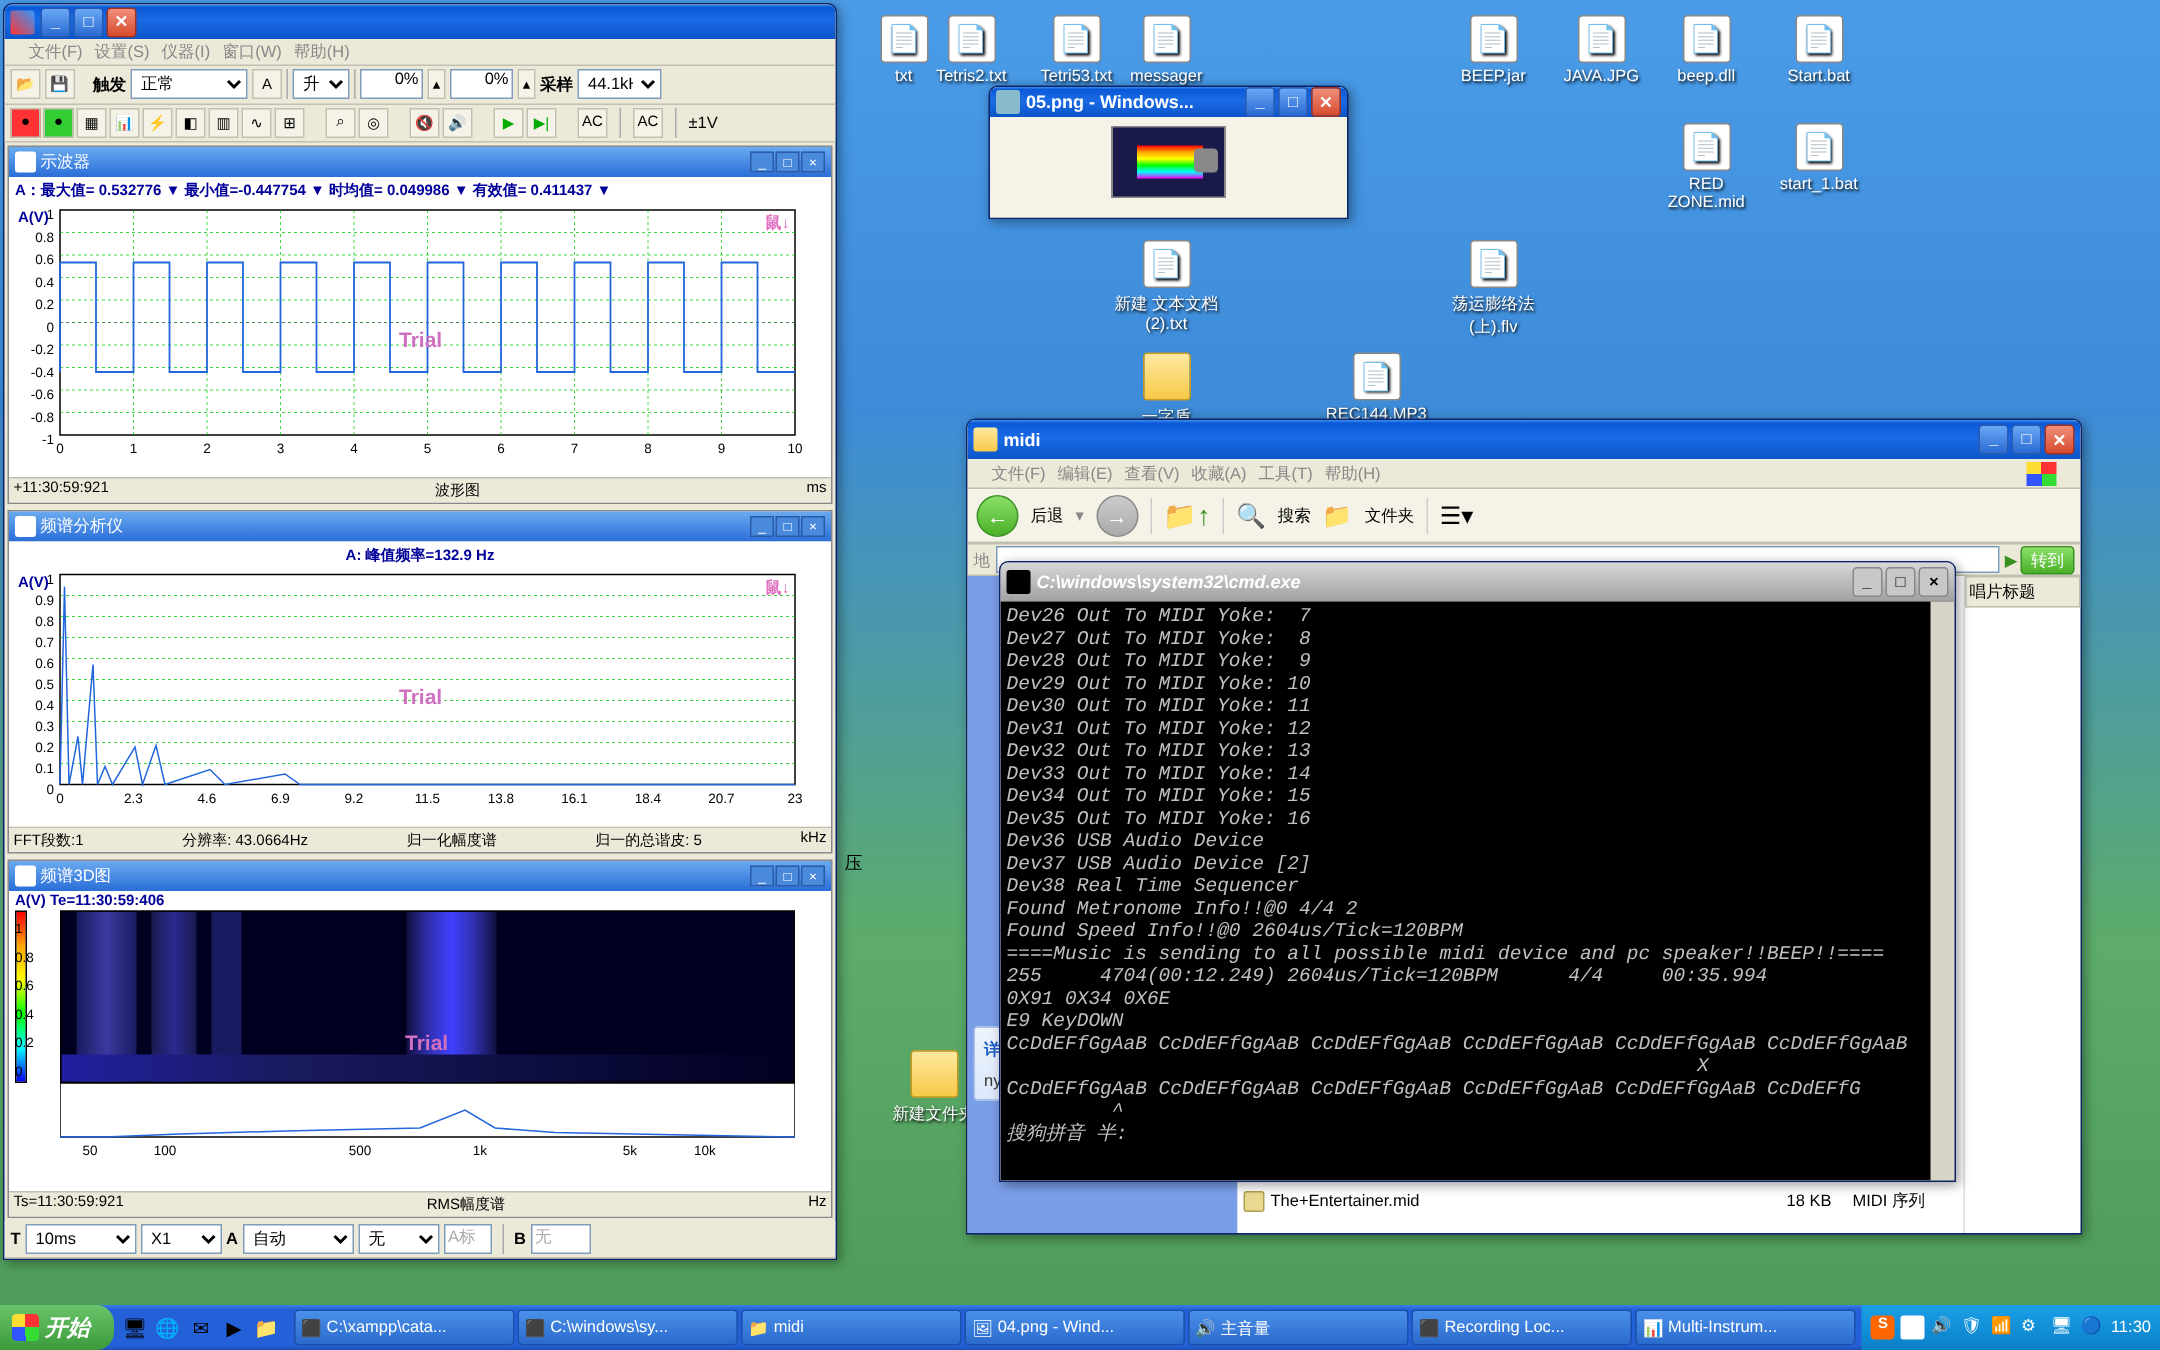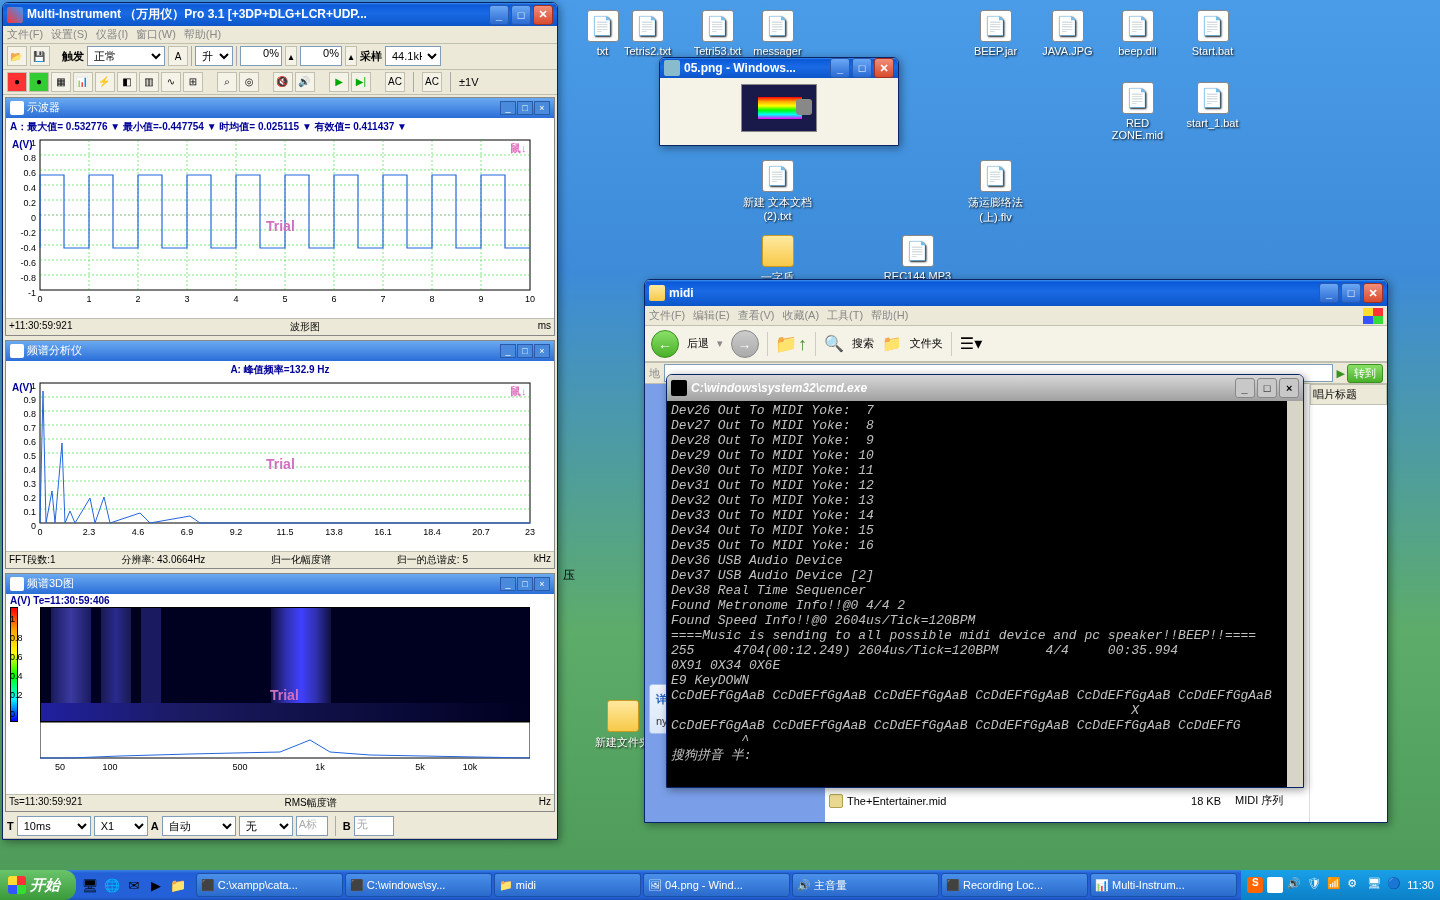--- a/index.html
+++ b/index.html
@@ -12,21 +12,21 @@
 
 
 .window { position:absolute; background:#ece9d8; border:1px solid #0a246a; border-radius:6px 6px 0 0; box-shadow:2px 2px 8px rgba(0,0,0,0.4); display:flex; flex-direction:column; overflow:hidden; }
 .titlebar { height:26px; background:linear-gradient(to bottom,#3c91ec 0%,#0b59d8 8%,#1a6ae5 45%,#0b55c8 100%); display:flex; align-items:center; padding:0 4px; color:#fff; font-weight:bold; font-size:12px; }
 .titlebar .icon { width:16px; height:16px; margin-right:4px; background:#fff; border-radius:2px; }
 .titlebar .title { flex:1; overflow:hidden; white-space:nowrap; text-overflow:ellipsis; }
 .win-btns { display:flex; gap:2px; }
 .win-btns div { width:20px; height:20px; border-radius:3px; display:flex; align-items:center; justify-content:center; font-size:11px; font-weight:bold; color:#fff; }
 .win-min,.win-max { background:linear-gradient(#6aa8f5,#2a6ad2); border:1px solid #2a5ab0; }
 .win-close { background:linear-gradient(#f08f7a,#d84b2e); border:1px solid #a03020; }
-.menubar { height:20px; background:#ece9d8; display:flex; align-items:center; padding:0 4px; gap:8px; border-bottom:1px solid #c0c0b0; font-size:11px; color:#888; }
+.menubar { height:20px; background:#ece9d8; display:flex; align-items:center; padding:0 16px; gap:8px; border-bottom:1px solid #c0c0b0; font-size:11px; color:#888; }
 .menubar span { cursor:default; }
 
 
 .toolbar { height:28px; background:#ece9d8; border-bottom:1px solid #c0c0b0; display:flex; align-items:center; padding:0 4px; gap:3px; }
 .tbtn { width:20px; height:20px; border:1px solid #c0c0b0; background:#f5f3e8; display:flex; align-items:center; justify-content:center; font-size:10px; }
 .tsel { height:20px; border:1px solid #7f9db9; background:#fff; font-size:11px; padding:0 2px; }
 
 
 .child-titlebar { height:20px; background:linear-gradient(to bottom,#6aaaf0,#2a6ed8); color:#fff; font-size:11px; display:flex; align-items:center; padding:0 4px; }
 .child-titlebar .ico { width:14px; height:14px; background:#fff; margin-right:3px; border-radius:2px; }
@@ -137,21 +137,20 @@
     </div>
     <div class="desktop-icon" style="left: 585px; top: 700px;">
       <div class="ico folder"></div>
       <div>新建文件夹</div>
     </div>
   </div>
 
 <div class="window" style="left:2px; top:2px; width:556px; height:838px;">
   <div class="titlebar">
     <div class="icon" style="background:linear-gradient(45deg,#f33,#39f);"></div>
-    <div class="title">Multi-Instrument （万用仪）Pro 3.1       [+3DP+DLG+LCR+UDP...</div>
     <div class="win-btns">
       <div class="win-min">_</div>
       <div class="win-max">□</div>
       <div class="win-close">✕</div>
     </div>
   </div>
   <div class="menubar">
     <span>文件(F)</span>
     <span>设置(S)</span>
     <span>仪器(I)</span>
@@ -206,21 +205,21 @@
     <div class="child-titlebar">
       <div class="ico"></div>
       <div class="title">示波器</div>
       <div class="child-btns">
         <div>_</div>
         <div>□</div>
         <div>×</div>
       </div>
     </div>
     <div class="panel-body" style="height:200px;">
-      <div style="color:#009;font-size:10px;padding:2px 4px;font-weight:bold">A：最大值= 0.532776 ▼ 最小值=-0.447754 ▼ 时均值= 0.025115 ▼ 有效值= 0.411437 ▼</div>
+      <div style="color:#009;font-size:10px;padding:2px 4px;font-weight:bold">A：最大值= 0.532776 ▼ 最小值=-0.447754 ▼ 时均值= 0.049986 ▼ 有效值= 0.411437 ▼</div>
       <svg class="chart" width="540" height="170">
         <g transform="translate(34,4)">
           <rect width="490" height="150" fill="#fff" stroke="#000"></rect>
 
           <g stroke="#0c0" stroke-dasharray="2,2" stroke-width="0.5">
             <line x1="0" y1="15" x2="490" y2="15"></line>
               <line x1="0" y1="30" x2="490" y2="30"></line>
               <line x1="0" y1="45" x2="490" y2="45"></line>
               <line x1="0" y1="60" x2="490" y2="60"></line>
             <line x1="0" y1="75" x2="490" y2="75" stroke="#060"></line>

